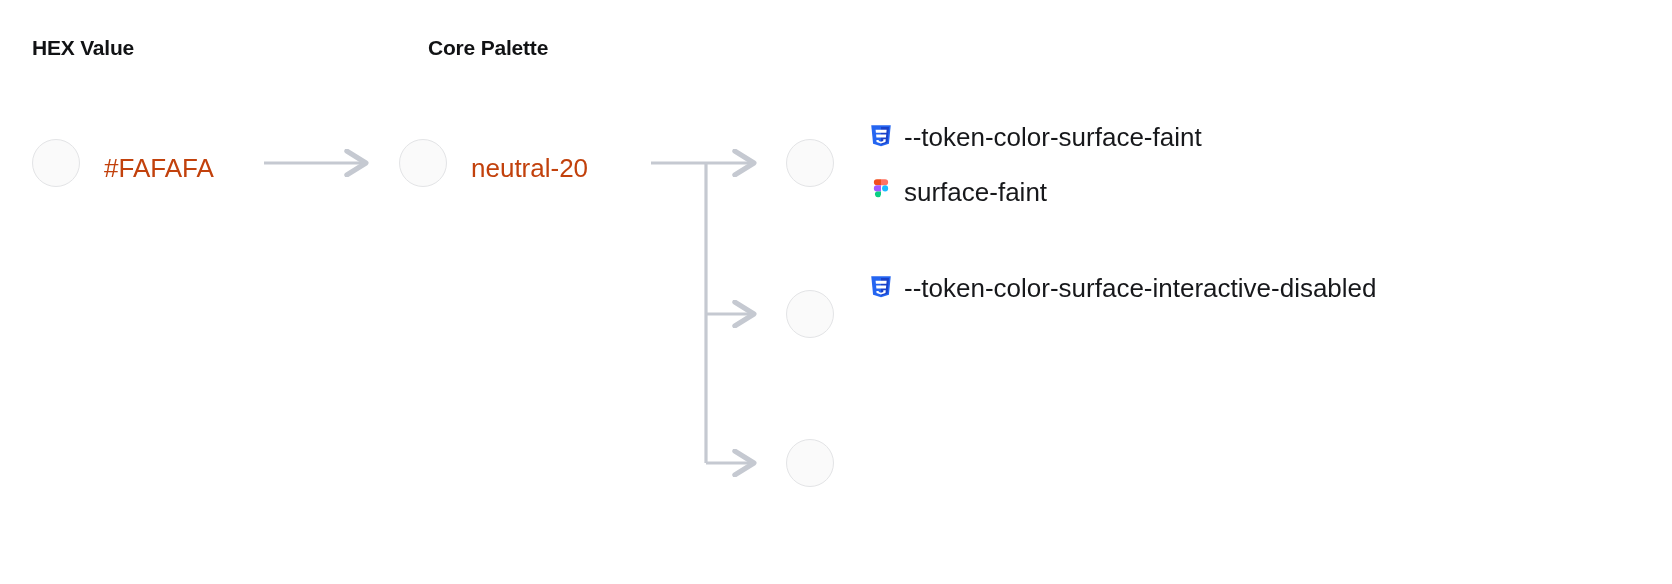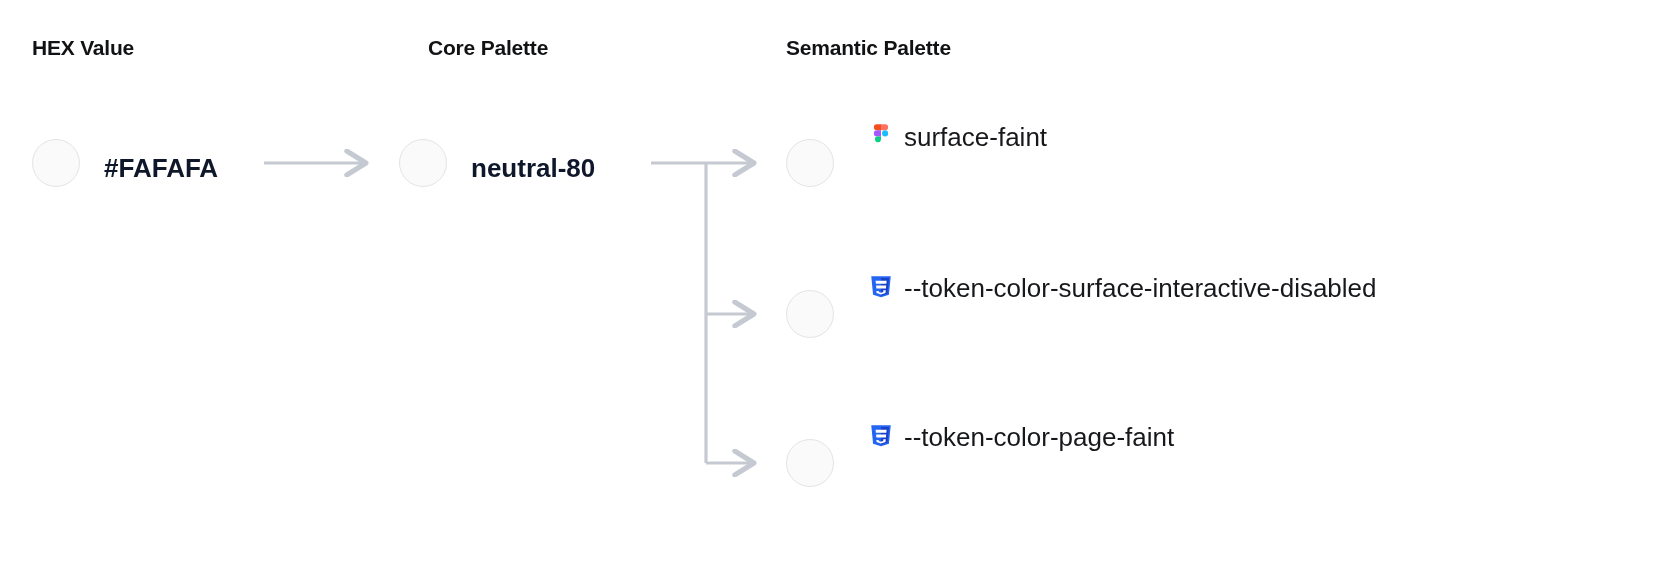--- a/index.html
+++ b/index.html
@@ -41,22 +41,22 @@
     width: 48px;
     height: 48px;
     border-radius: 50%;
     border: 1px solid #E3E4E6;
   }
 
   
   .value-label {
     position: absolute;
     font-size: 26px;
-    font-weight: 700;
-    color: #0f172a;
+    font-weight: 400;
+    color: #c2410c;
     white-space: nowrap;
     line-height: 1;
   }
 
   
   #connectors {
     position: absolute;
     left: 0; top: 0;
     width: 1672px;
     height: 584px;
@@ -101,21 +101,20 @@
   }
   .icon svg { display: block; width: 26px; height: 26px; }
 </style>
 </head>
 <body>
 
 <div id="stage">
 
   <div id="heading-hex" class="col-heading">HEX Value</div>
   <div id="heading-core" class="col-heading">Core Palette</div>
-  <div id="heading-semantic" class="col-heading">Semantic Palette</div>
 
   <svg id="connectors" viewBox="0 0 1672 584" xmlns="http://www.w3.org/2000/svg">
     <defs>
       <marker id="arrowhead" viewBox="0 0 12 12" refX="10" refY="6" markerWidth="9" markerHeight="9" orient="auto-start-reverse">
         <path d="M 2 1 L 10 6 L 2 11" fill="none" stroke="#C5C9D1" stroke-width="2.1" stroke-linecap="round" stroke-linejoin="round"></path>
       </marker>
     </defs>
 
     <g>
       <line x1="264" y1="163" x2="366" y2="163" stroke="#C5C9D1" stroke-width="3.2" marker-end="url(#arrowhead)"></line>
@@ -132,25 +131,35 @@
       <line x1="706" y1="314" x2="754" y2="314" marker-end="url(#arrowhead)"></line>
 
       <line x1="706" y1="463" x2="754" y2="463" marker-end="url(#arrowhead)"></line>
     </g>
   </svg>
 
   <div class="swatch" id="swatch-hex" style="left: 32px; top: 139px; background: rgb(250, 250, 250);"></div>
   <div class="value-label" id="label-hex" style="left:104px; top:155px;">#FAFAFA</div>
 
   <div class="swatch" id="swatch-core" style="left: 399px; top: 139px; background: rgb(250, 250, 250);"></div>
-  <div class="value-label" id="label-core" style="left:471px; top:155px;">neutral-80</div>
+  <div class="value-label" id="label-core" style="left:471px; top:155px;">neutral-20</div>
 
   <div class="sem-row" id="sem-row-0" style="top:108px;">
     <div class="swatch" style="background: rgb(250, 250, 250);"></div>
     <div class="sem-text-block">
+      <div class="sem-line">
+        <span class="icon">
+          <svg viewBox="0 0 24 24" xmlns="http://www.w3.org/2000/svg">
+            <path d="M3 2 L4.7 19.1 L12 21.5 L19.3 19.1 L21 2 Z" fill="#2465F1"></path>
+            <path d="M12 3.7 L12 20 L18 18 L19.4 3.7 Z" fill="#1A41C9"></path>
+            <path d="M7 6.2 H17.2 L16.95 9.1 H7.3 Z M7.45 10.6 H16.8 L16.55 13.4 H7.75 Z M7.6 14.9 H16.4 L16.15 17.6 L12 18.9 L7.9 17.6 L7.75 15.8 H9.9 L9.98 16.7 L12 17.3 L14.05 16.7 L14.18 14.9 Z" fill="#ffffff"></path>
+          </svg>
+        </span>
+        <span class="name">--token-color-surface-faint</span>
+      </div>
       <div class="sem-line">
         <span class="icon">
           <svg viewBox="0 0 24 24" xmlns="http://www.w3.org/2000/svg">
             <path d="M8.2 1.2 h3.8 v5.6 H8.2 a2.8 2.8 0 0 1 0 -5.6 z" fill="#F24E1E"></path>
             <path d="M12 1.2 h3.8 a2.8 2.8 0 0 1 0 5.6 H12 z" fill="#FF7262"></path>
             <path d="M8.2 6.8 h3.8 v5.6 H8.2 a2.8 2.8 0 0 1 0 -5.6 z" fill="#A259FF"></path>
             <circle cx="15.8" cy="9.6" r="2.8" fill="#1ABCFE"></circle>
             <path d="M8.2 12.4 h3.8 v2.8 a2.8 2.8 0 1 1 -3.8 -2.8 z" fill="#0ACF83"></path>
           </svg>
         </span>
@@ -171,26 +180,16 @@
           </svg>
         </span>
         <span class="name">--token-color-surface-interactive-disabled</span>
       </div>
     </div>
   </div>
 
   <div class="sem-row" id="sem-row-2" style="top:408px;">
     <div class="swatch" style="background: rgb(250, 250, 250);"></div>
     <div class="sem-text-block">
-      <div class="sem-line">
-        <span class="icon">
-          <svg viewBox="0 0 24 24" xmlns="http://www.w3.org/2000/svg">
-            <path d="M3 2 L4.7 19.1 L12 21.5 L19.3 19.1 L21 2 Z" fill="#2465F1"></path>
-            <path d="M12 3.7 L12 20 L18 18 L19.4 3.7 Z" fill="#1A41C9"></path>
-            <path d="M7 6.2 H17.2 L16.95 9.1 H7.3 Z M7.45 10.6 H16.8 L16.55 13.4 H7.75 Z M7.6 14.9 H16.4 L16.15 17.6 L12 18.9 L7.9 17.6 L7.75 15.8 H9.9 L9.98 16.7 L12 17.3 L14.05 16.7 L14.18 14.9 Z" fill="#ffffff"></path>
-          </svg>
-        </span>
-        <span class="name">--token-color-page-faint</span>
-      </div>
     </div>
   </div>
 
 </div>
 
 </body></html>

